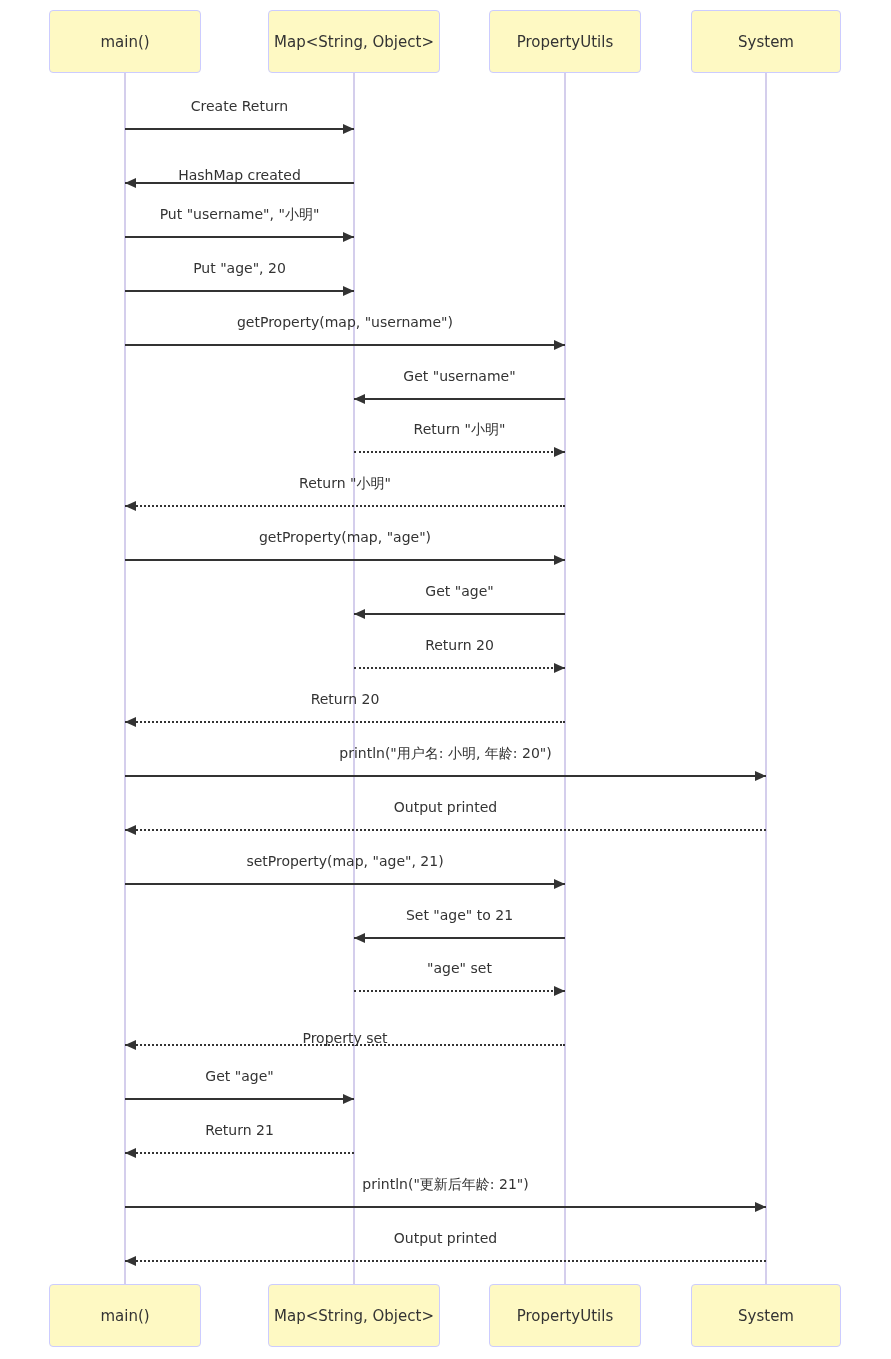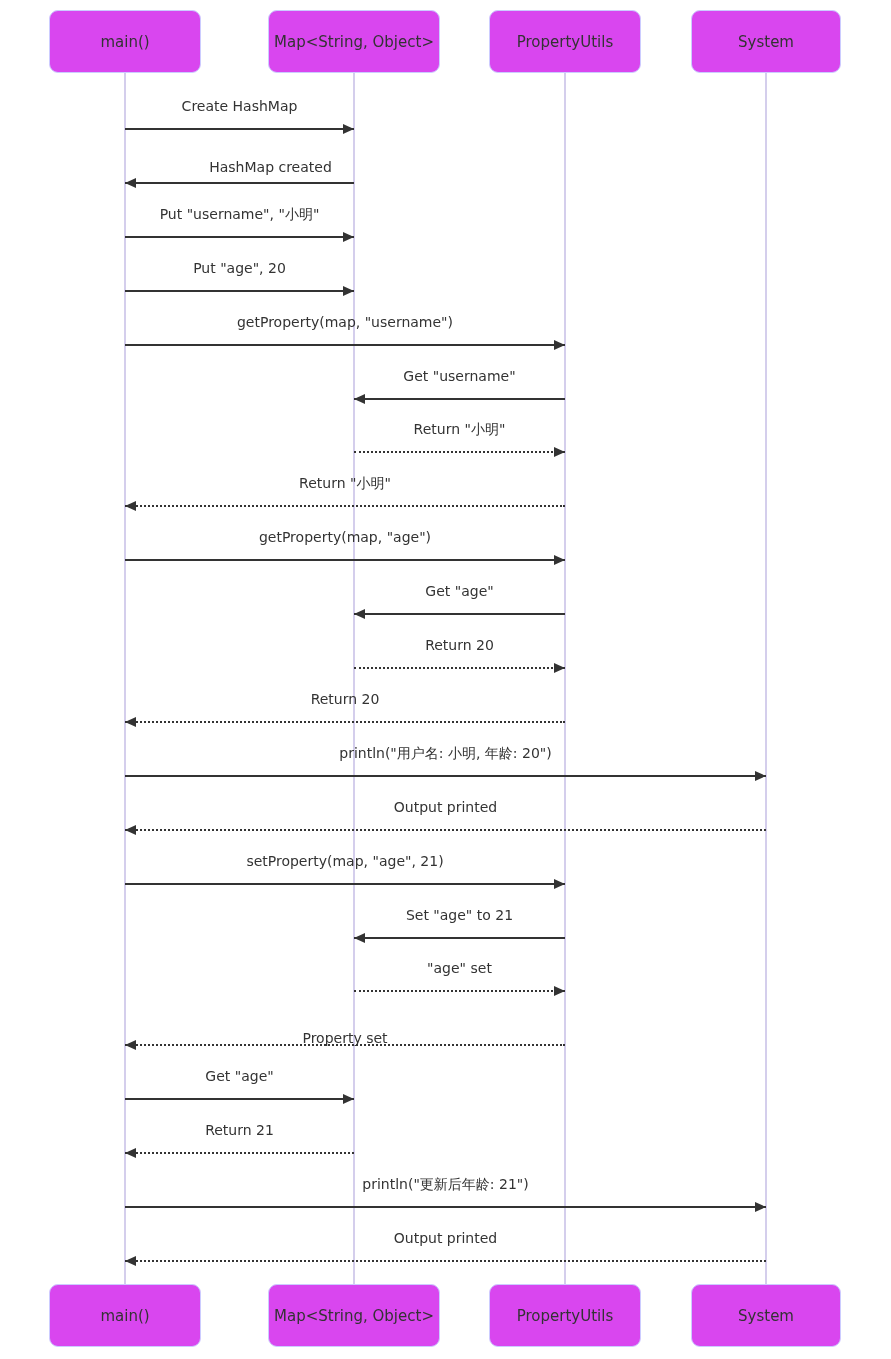--- a/index.html
+++ b/index.html
@@ -7,23 +7,23 @@
     position: relative;
     width: 891px;
     height: 1359px;
     background: #ffffff;
     font-family: "DejaVu Sans", "Liberation Sans", sans-serif;
     overflow: hidden;
   }
   .actor-box {
     position: absolute;
     height: 63px;
-    background: #d946ef;
+    background: #fef9c3;
     border: 1px solid #CCCCFF;
-    border-radius: 9px;
+    border-radius: 4px;
     box-sizing: border-box;
     display: flex;
     align-items: center;
     justify-content: center;
     font-size: 15px;
     color: #333333;
     white-space: nowrap;
   }
   .lifeline {
     position: absolute;
@@ -66,24 +66,24 @@
     <div class="actor-box" style="left: 49px; width: 152px; top: 1284px;">main()</div>
     <div class="lifeline" style="left: 353px; top: 73px; height: 1211px;"></div>
     <div class="actor-box" style="left: 268px; width: 172px; top: 10px;">Map&lt;String, Object&gt;</div>
     <div class="actor-box" style="left: 268px; width: 172px; top: 1284px;">Map&lt;String, Object&gt;</div>
     <div class="lifeline" style="left: 564px; top: 73px; height: 1211px;"></div>
     <div class="actor-box" style="left: 489px; width: 152px; top: 10px;">PropertyUtils</div>
     <div class="actor-box" style="left: 489px; width: 152px; top: 1284px;">PropertyUtils</div>
     <div class="lifeline" style="left: 765px; top: 73px; height: 1211px;"></div>
     <div class="actor-box" style="left: 691px; width: 150px; top: 10px;">System</div>
     <div class="actor-box" style="left: 691px; width: 150px; top: 1284px;">System</div>
-    <div class="msg-label" style="left: 239.5px; top: 97px;">Create HashMap</div>
+    <div class="msg-label" style="left: 239.5px; top: 97px;">Create Return</div>
     <div class="msg-line" style="left: 125px; width: 229px; top: 128px;"></div>
     <div class="arrowhead right" style="top: 124px; left: 343px;"></div>
-    <div class="msg-label" style="left: 239.5px; top: 158px; margin-left: 31px;">HashMap created</div>
+    <div class="msg-label" style="left: 239.5px; top: 166px;">HashMap created</div>
     <div class="msg-line" style="left: 125px; width: 229px; top: 181.9px;"></div>
     <div class="arrowhead left" style="top: 177.9px; left: 125px;"></div>
     <div class="msg-label" style="left: 239.5px; top: 204.8px;">Put "username", "小明"</div>
     <div class="msg-line" style="left: 125px; width: 229px; top: 235.8px;"></div>
     <div class="arrowhead right" style="top: 231.8px; left: 343px;"></div>
     <div class="msg-label" style="left: 239.5px; top: 258.7px;">Put "age", 20</div>
     <div class="msg-line" style="left: 125px; width: 229px; top: 289.7px;"></div>
     <div class="arrowhead right" style="top: 285.7px; left: 343px;"></div>
     <div class="msg-label" style="left: 345px; top: 312.6px;">getProperty(map, "username")</div>
     <div class="msg-line" style="left: 125px; width: 440px; top: 343.6px;"></div>

